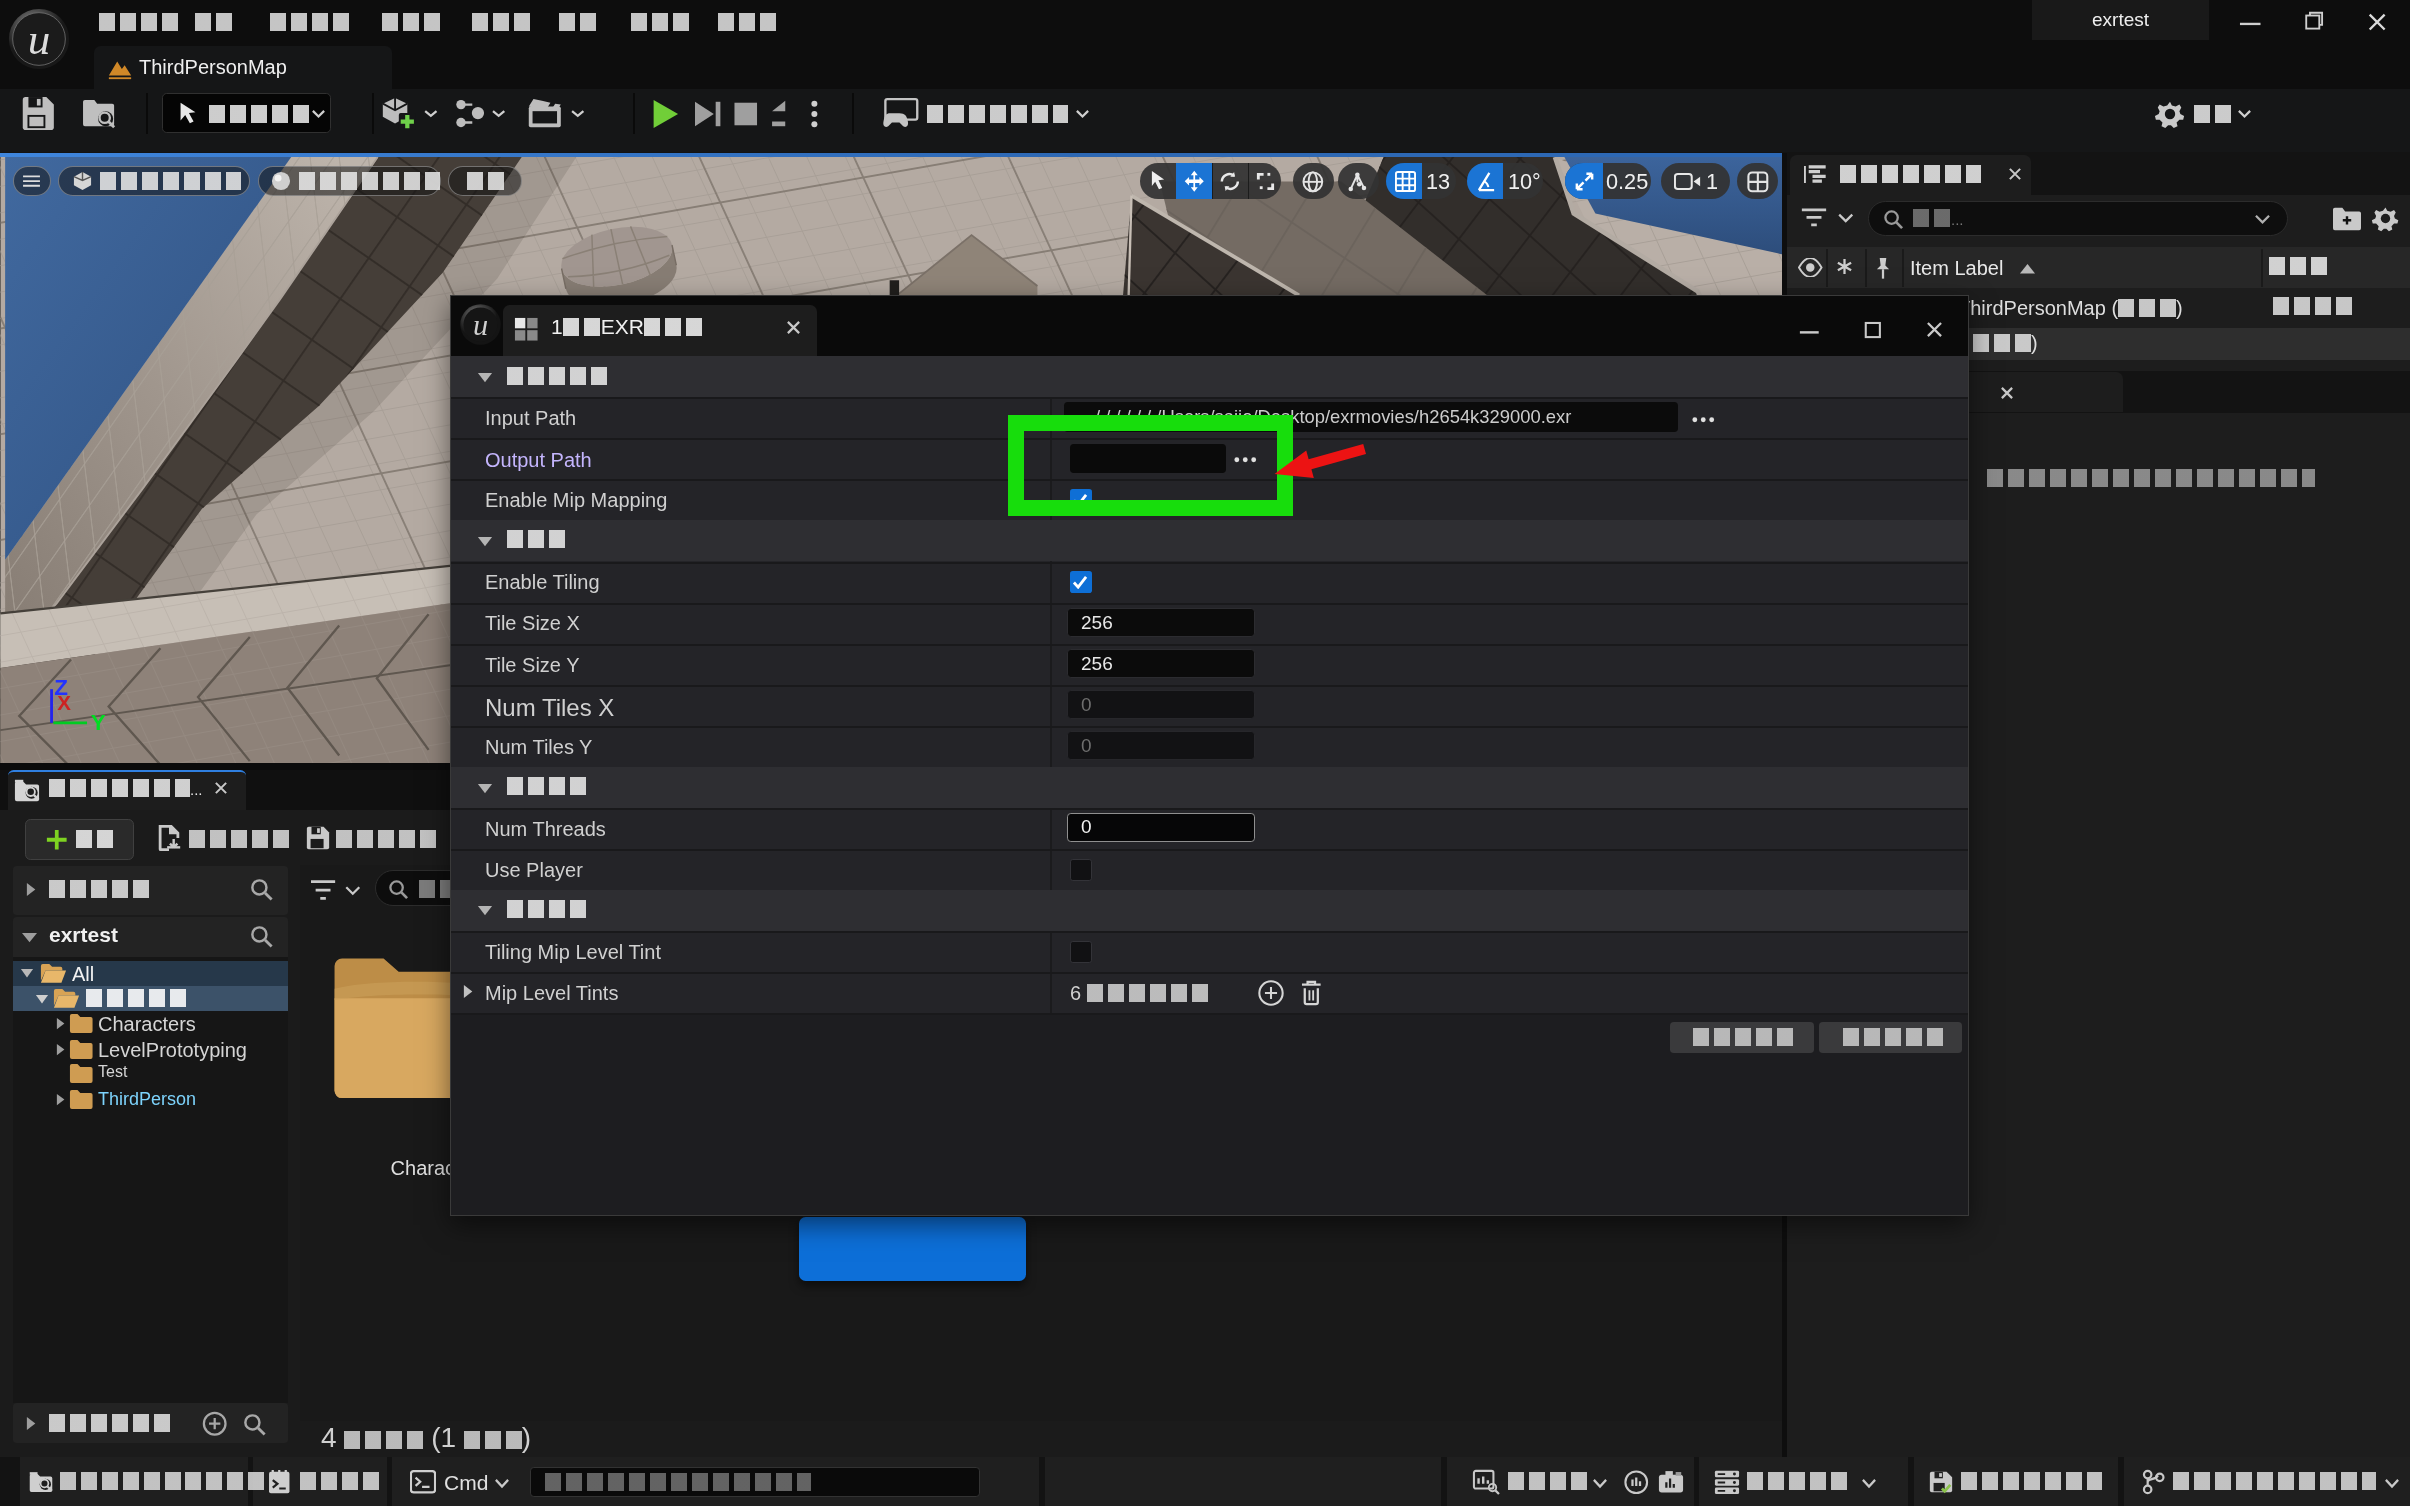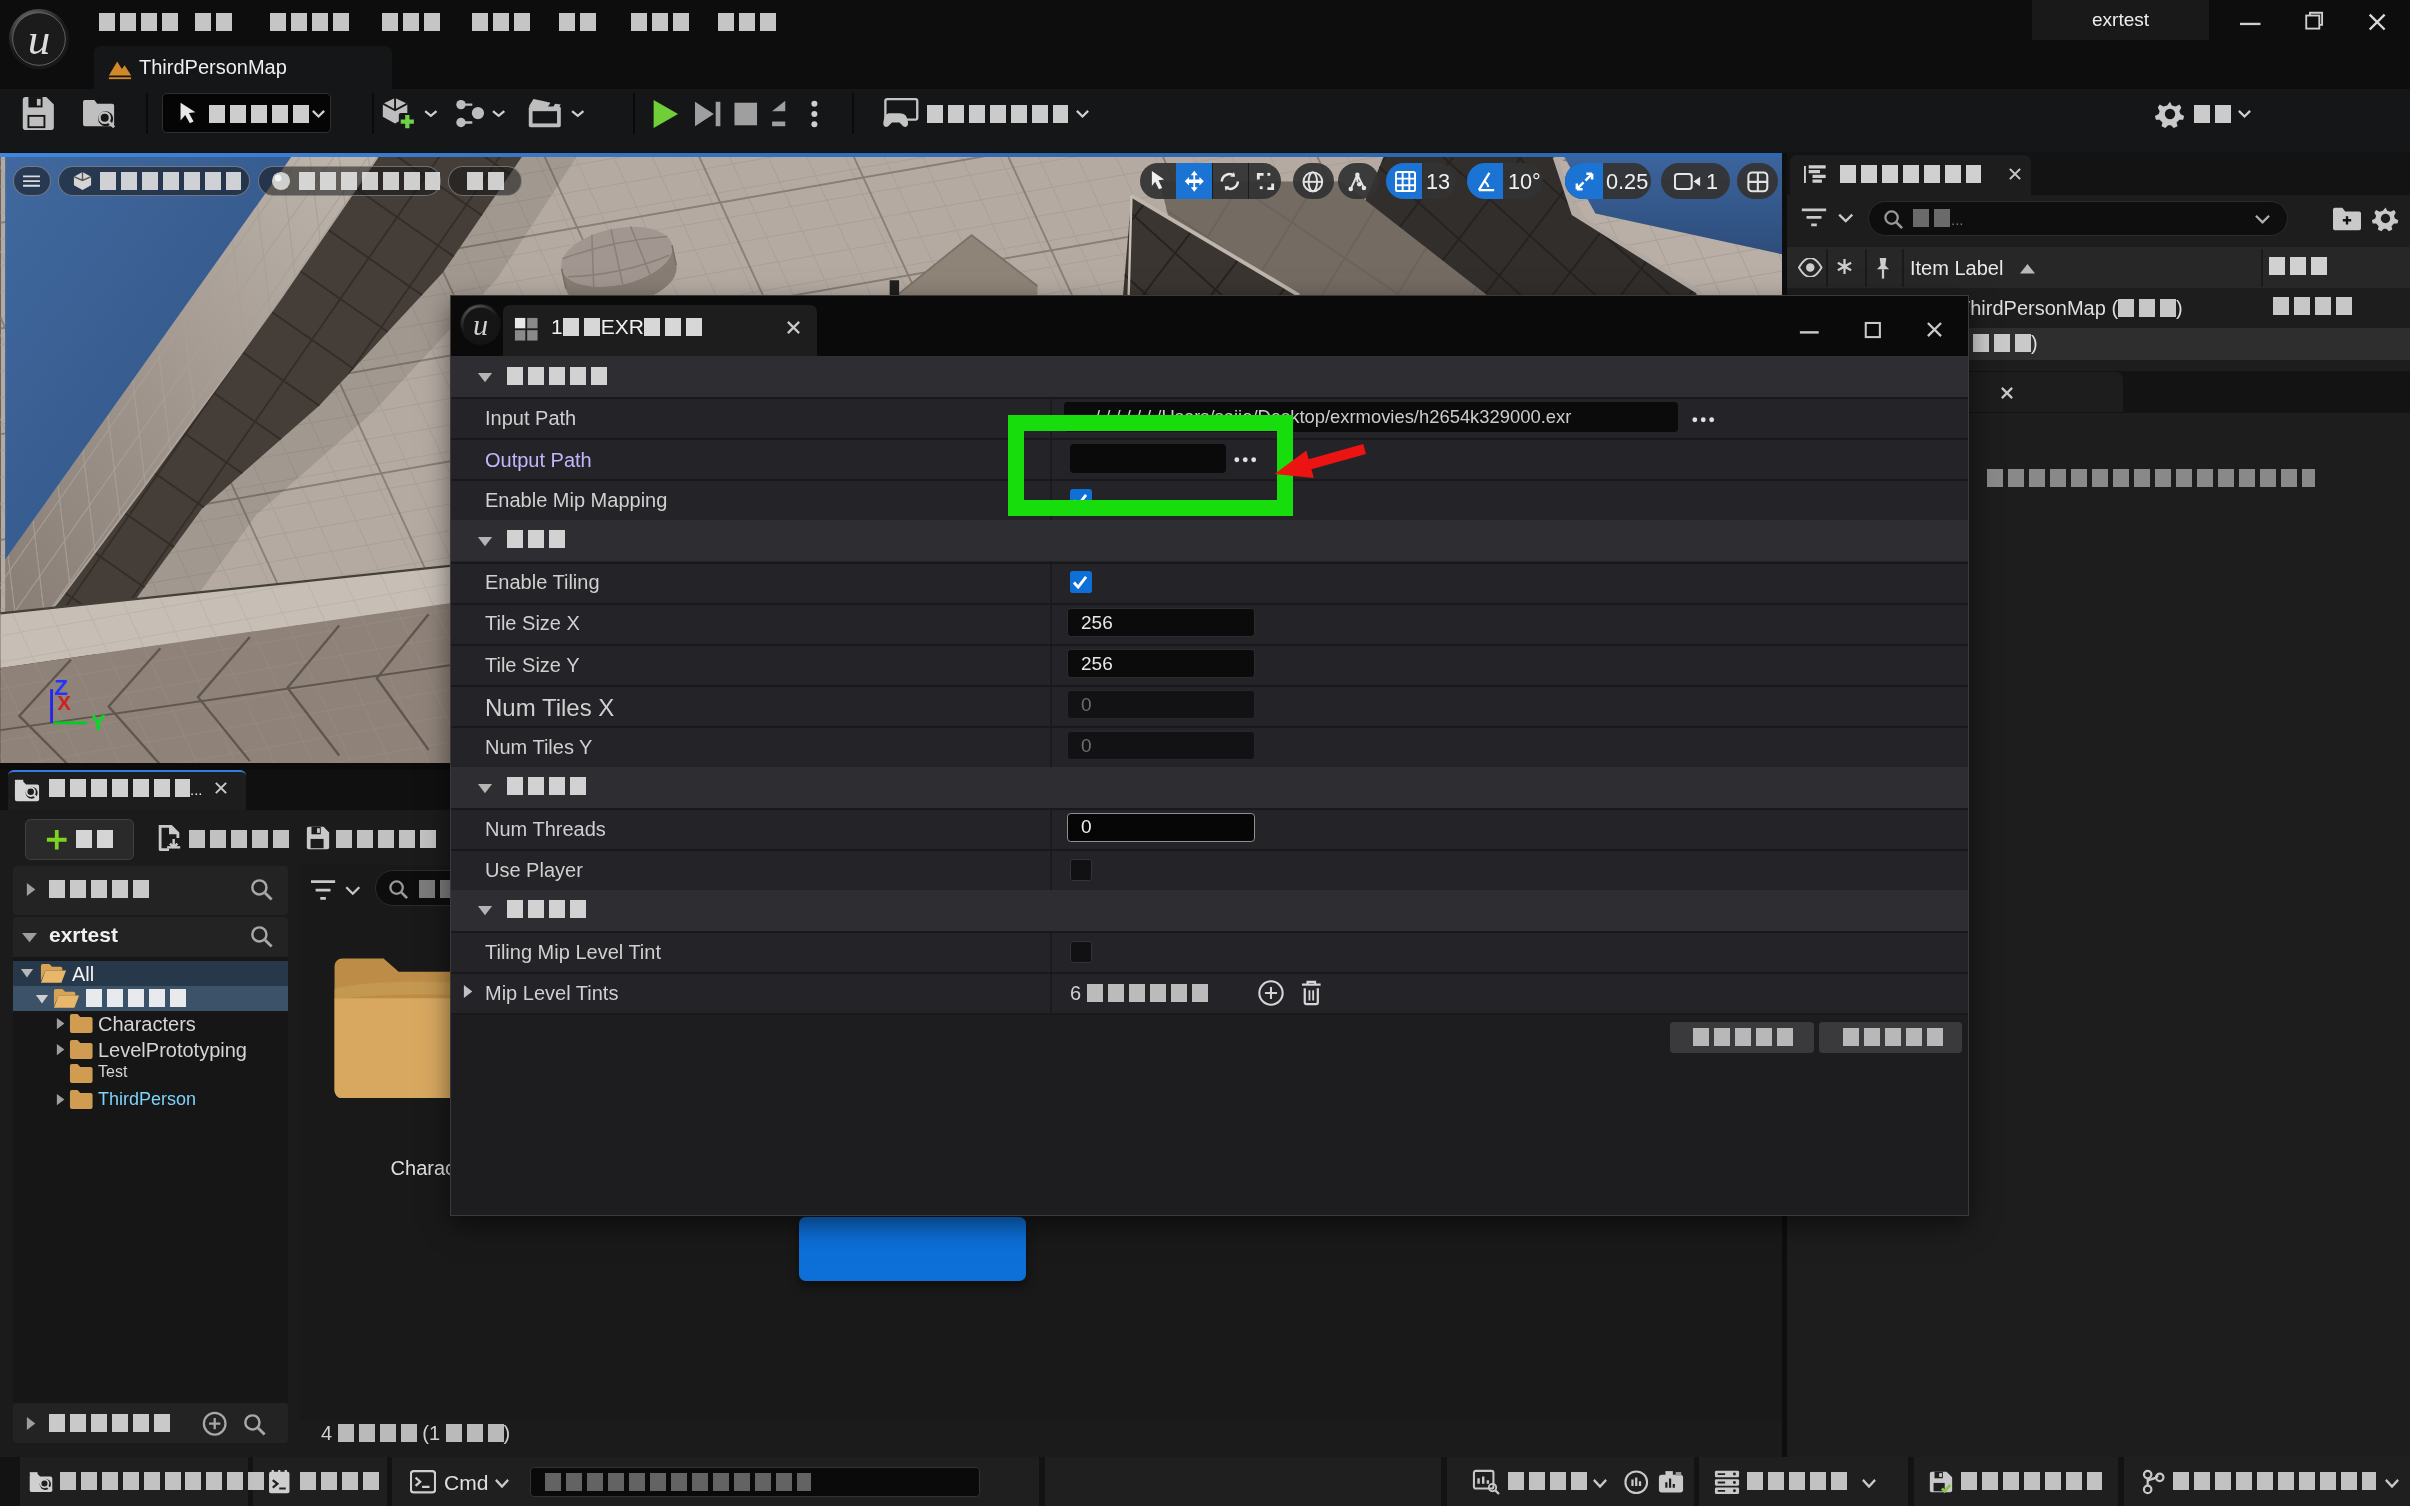--- a/index.html
+++ b/index.html
@@ -518,21 +518,21 @@
 
 <svg class="abs" style="left:327px;top:186px" width="181" height="153" viewBox="0 0 192 162">
 <path d="M8 18a8 8 0 018-8h44l16 14h100a8 8 0 018 8v118a8 8 0 01-8 8H16a8 8 0 01-8-8z" fill="#bd8d47"></path>
 <path d="M8 52h176v98a8 8 0 01-8 8H16a8 8 0 01-8-8z" fill="#d8a860"></path>
 <path d="M8 54c40-8 140-8 176 0l0 -12c-40-10-140-10-176 0z" fill="#caa05a" opacity=".6"></path>
 </svg>
 <div class="abs" style="left:350px;top:394px;width:179px;text-align:center;color:#dedede;font-size:20px">Characters</div>
 
 <div class="abs" style="left:799px;top:454px;width:227px;height:64px;background:#0d6fd8;border-radius:6.6px;box-shadow:0 4.7px 9.4px rgba(0,0,0,.5)"></div>
 
-<div class="abs" style="left:321px;top:659px;color:#d0d0d0;font-size:20px">4 <i class="jp" style="width:79px"></i> (1 <i class="jp" style="width:58px"></i>)</div>
+<div class="abs" style="left:321px;top:659px;color:#d0d0d0;font-size:28px">4 <i class="jp" style="width:79px"></i> (1 <i class="jp" style="width:58px"></i>)</div>
 </div>
 
 <div class="abs" id="statusbar" style="left:12px;top:1457px;width:2411px;height:50px;background:#131313">
 <div class="abs" style="left:7.5px;top:0;width:228px;height:50px;background:#1f1f1f"></div>
 <div class="abs" style="left:241px;top:0;width:134px;height:50px;background:#1f1f1f"></div>
 <div class="abs" style="left:380px;top:0;width:647px;height:50px;background:#1f1f1f"></div>
 <div class="abs" style="left:1033px;top:0;width:396px;height:50px;background:#1f1f1f"></div>
 <div class="abs" style="left:1435px;top:0;width:247px;height:50px;background:#1f1f1f"></div>
 <div class="abs" style="left:1687px;top:0;width:209px;height:50px;background:#1f1f1f"></div>
 <div class="abs" style="left:1902px;top:0;width:204px;height:50px;background:#1f1f1f"></div>

